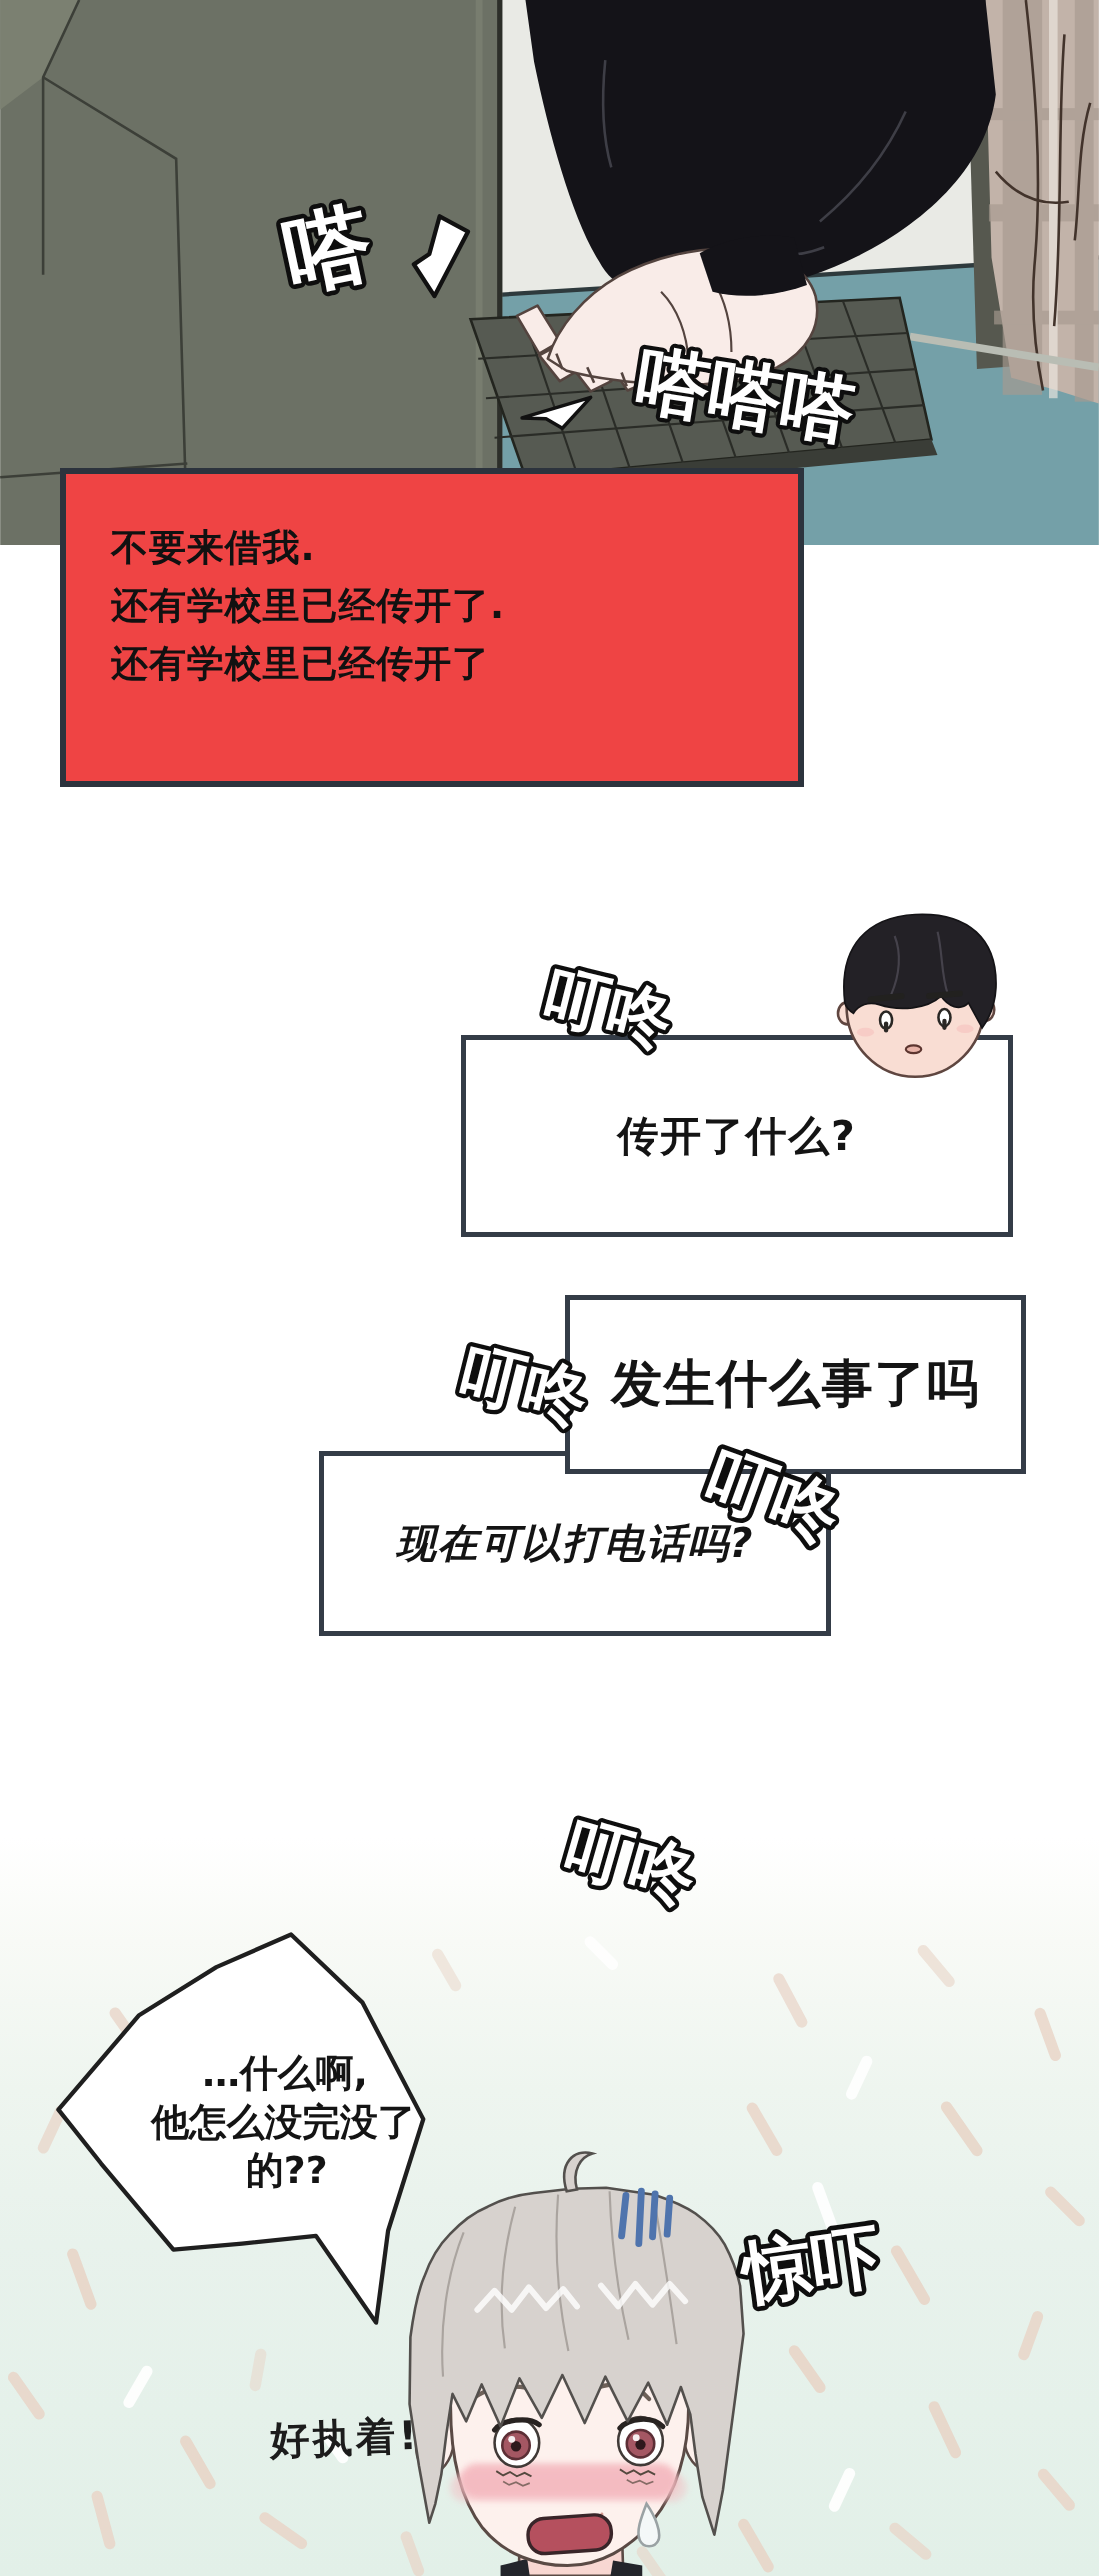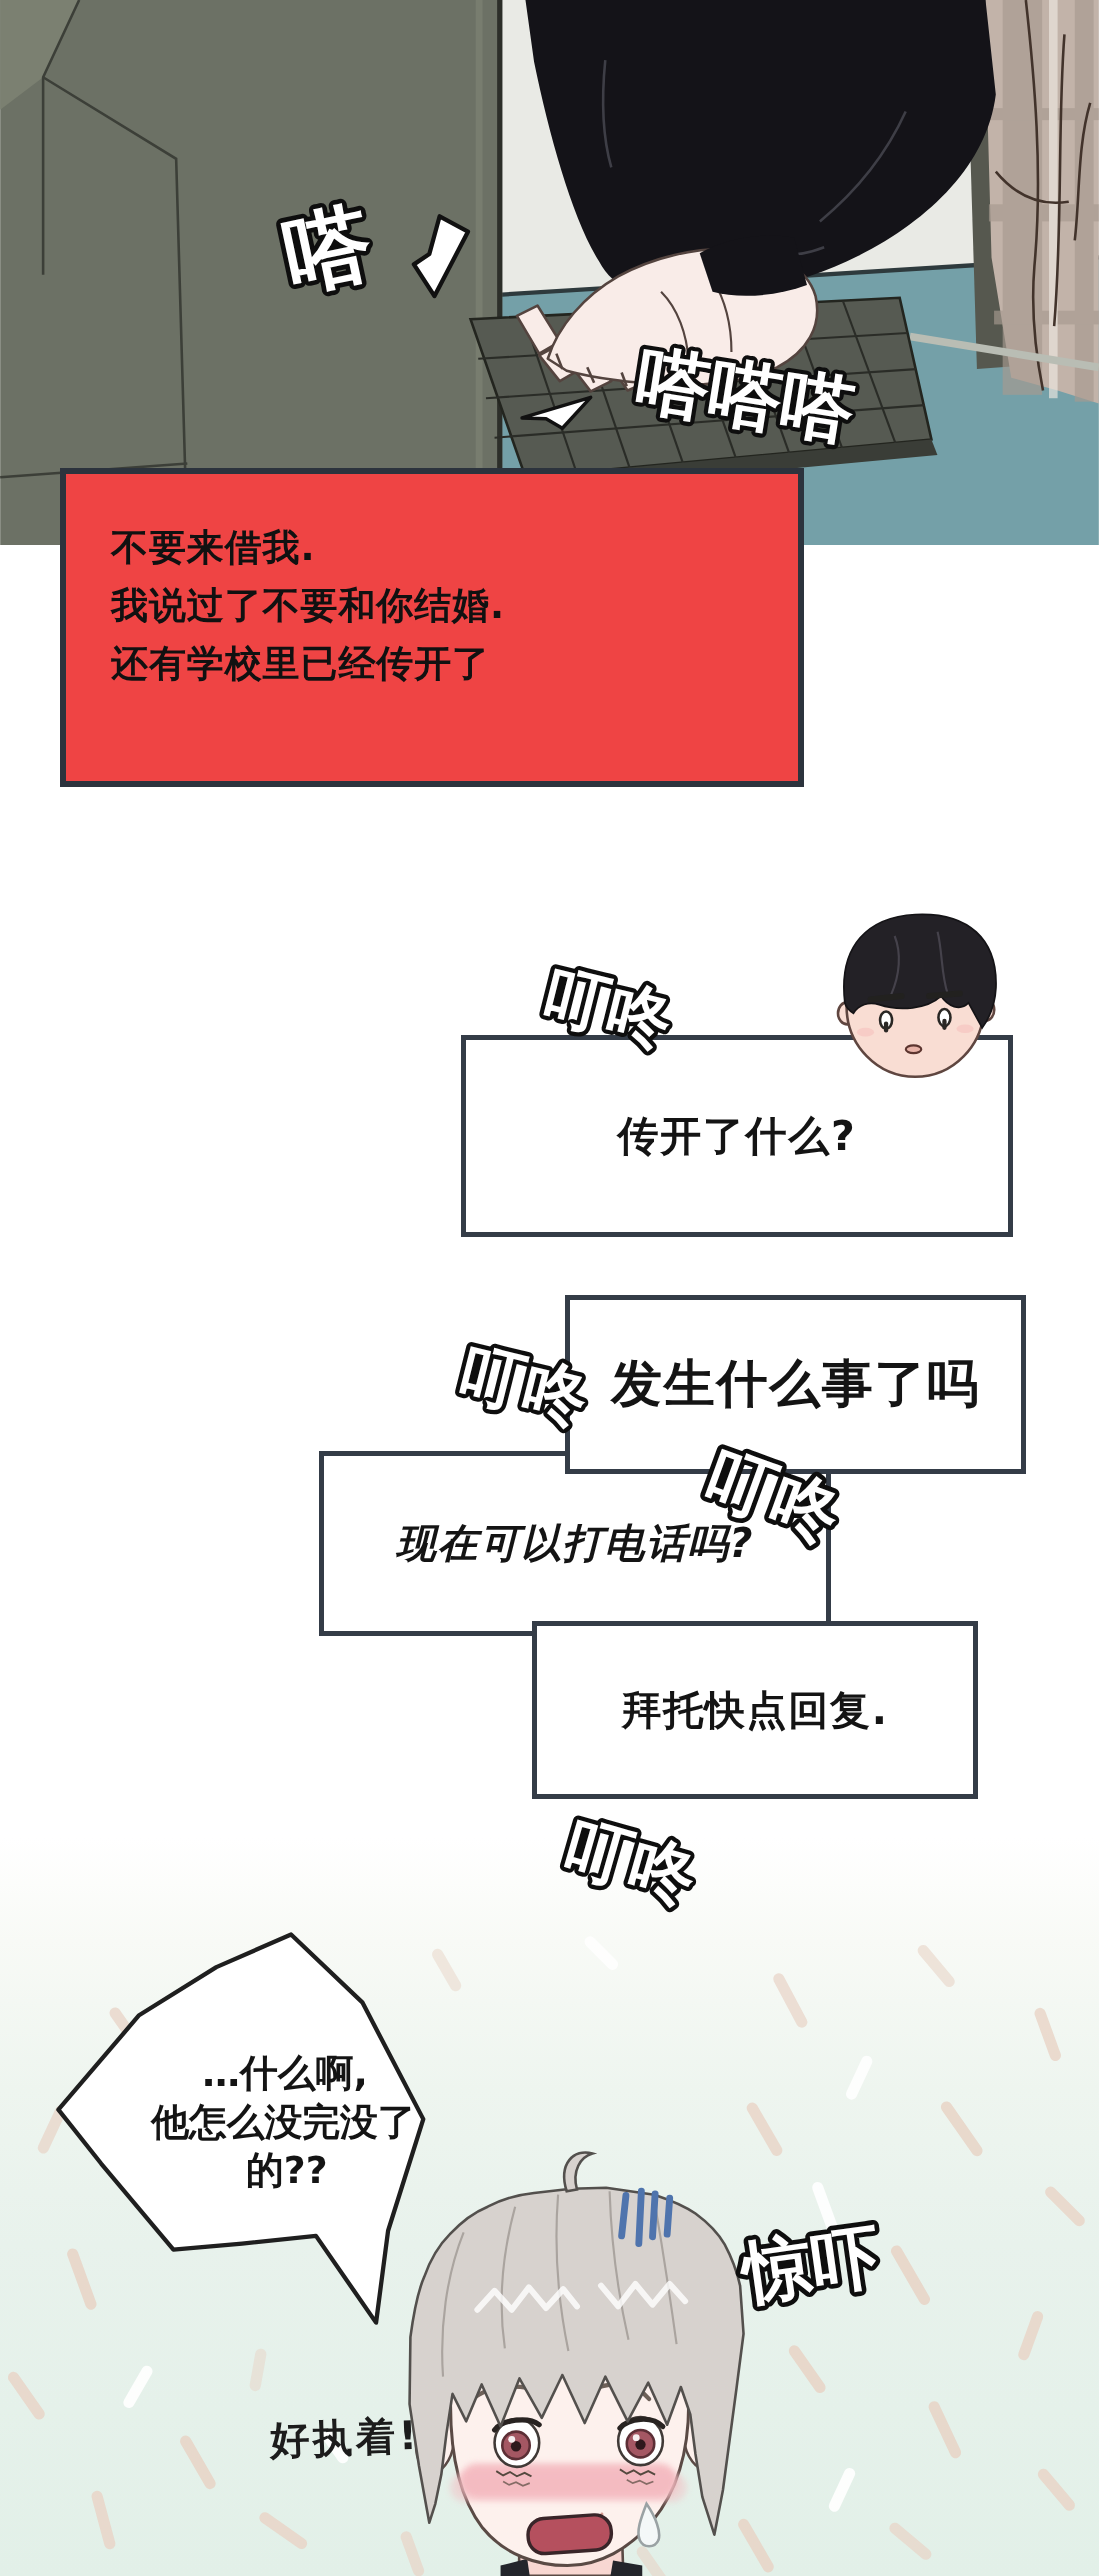--- a/index.html
+++ b/index.html
@@ -116,35 +116,32 @@
     <polygon points="608,487 688,463 655,499 636,488" fill="#ffffff" stroke="#111111" stroke-width="4" stroke-linejoin="round"></polygon>
 
     <text class="sfx-outline" x="382" y="325" font-size="100" text-anchor="middle" stroke-width="11" transform="rotate(-12 382 292)">嗒</text>
     <text class="sfx-outline" x="738" y="470" font-size="85" stroke-width="10" transform="rotate(9 738 470)">嗒嗒嗒</text>
   </svg>
 
   <div class="bottom-bg"></div>
 
   <div class="mono-box">
     <div class="mono-line">不要来借我.</div>
-    <div class="mono-line">我说过了不要和你结婚.</div>
+    <div class="mono-line">还有学校里已经传开了.</div>
     <div class="mono-line">还有学校里已经传开了</div>
   </div>
 
   <div class="msg-box box3">
     <span class="msg-text">现在可以打电话吗?</span>
   </div>
   <div class="msg-box box2">
     <span class="msg-text">发生什么事了吗</span>
   </div>
   <div class="msg-box box1">
     <span class="msg-text">传开了什么?</span>
-  </div>
-  <div class="msg-box box4">
-    <span class="msg-text">拜托快点回复.</span>
   </div>
 
   <svg class="overlay" width="1099" height="2576" viewBox="0 0 1280 3000">
     <defs>
       <filter id="soft" x="-50%" y="-50%" width="200%" height="200%">
         <feGaussianBlur stdDeviation="4"></feGaussianBlur>
       </filter>
     </defs>
 
     <g>

